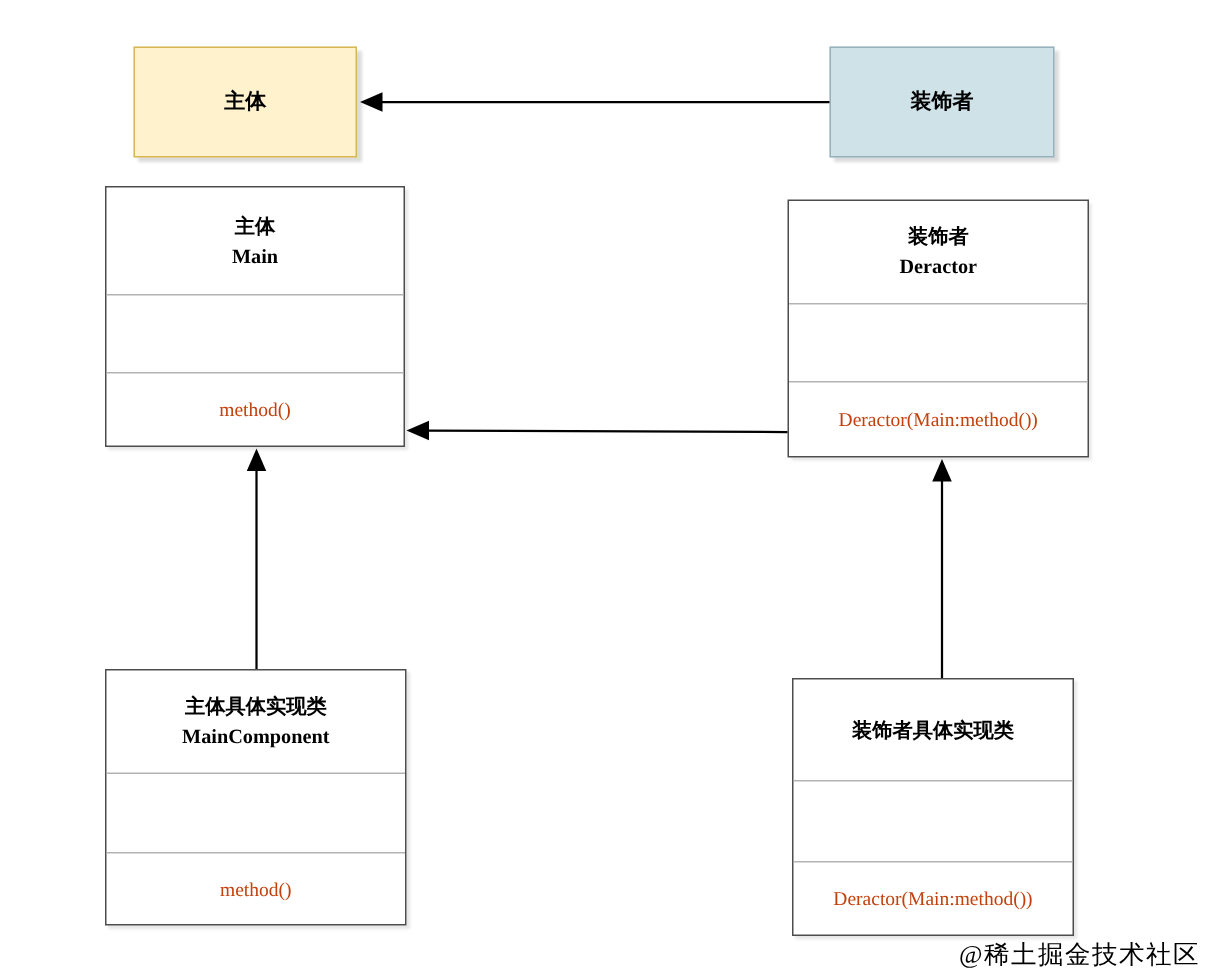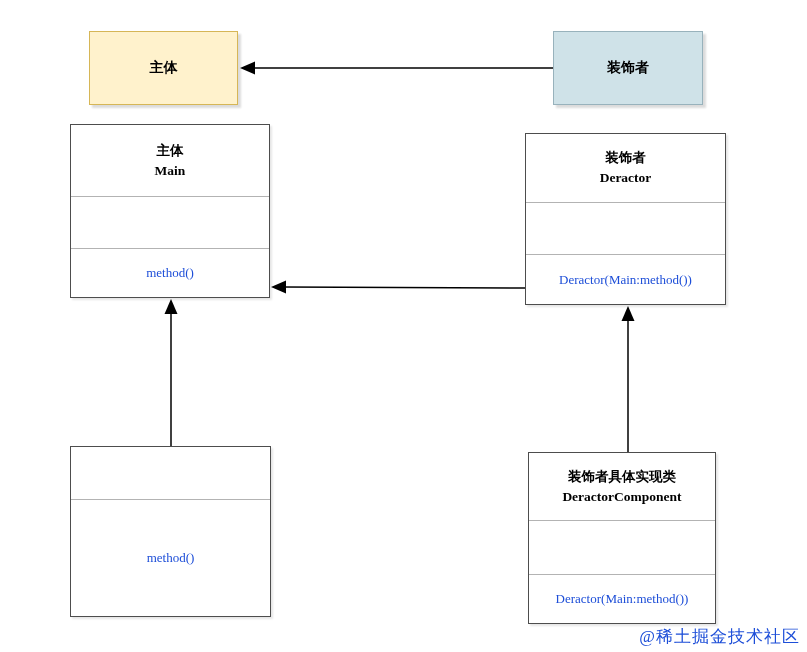--- a/index.html
+++ b/index.html
@@ -62,21 +62,21 @@
   }
   .class-attrs {
     border-bottom: 1px solid var(--divider, #B3B3B3);
   }
   .class-method {
     flex: 1;
     display: flex;
     align-items: center;
     justify-content: center;
     font-size: 13px;
-    color: #1d4ed8;
+    color: #c2410c;
   }
 
   .class-main            { left: 70px;  top: 124px; width: 200px; height: 174px; }
   .class-main .class-title            { height: 71px; }
   .class-main .class-attrs            { height: 51px; }
 
   .class-deractor        { left: 525px; top: 133px; width: 201px; height: 172px; }
   .class-deractor .class-title        { height: 68px; }
   .class-deractor .class-attrs        { height: 51px; }
 
@@ -96,21 +96,21 @@
   }
   .arrow-line { stroke: var(--line, #000000); stroke-width: 1.5; fill: none; }
   .arrow-head { fill: var(--line, #000000); stroke: none; }
 
   
   .watermark {
     position: absolute;
     right: 7px;
     bottom: 4px;
     font-size: 17px;
-    color: #1d4ed8;
+    color: #000000;
     letter-spacing: 1px;
   }
 </style>
 </head>
 <body>
 
 <div class="canvas">
 
   <div class="concept-box concept-subject">
     <span>主体</span>
@@ -131,28 +131,31 @@
   <div class="class-box class-deractor">
     <div class="class-title">
       <span>装饰者</span>
       <span>Deractor</span>
     </div>
     <div class="class-attrs"></div>
     <div class="class-method">Deractor(Main:method())</div>
   </div>
 
   <div class="class-box class-main-component">
+    <div class="class-title">
+      <span>主体具体实现类</span>
+      <span>MainComponent</span>
+    </div>
     <div class="class-attrs"></div>
     <div class="class-method">method()</div>
   </div>
 
   <div class="class-box class-deractor-component">
     <div class="class-title">
       <span>装饰者具体实现类</span>
-      <span>DeractorComponent</span>
     </div>
     <div class="class-attrs"></div>
     <div class="class-method">Deractor(Main:method())</div>
   </div>
 
   <svg class="arrows" width="807" height="652" viewBox="0 0 807 652">
 
     <g>
       <line class="arrow-line" x1="553" y1="68" x2="253" y2="68"></line>
       <polygon class="arrow-head" points="240,68 255,61.5 255,74.5"></polygon>

